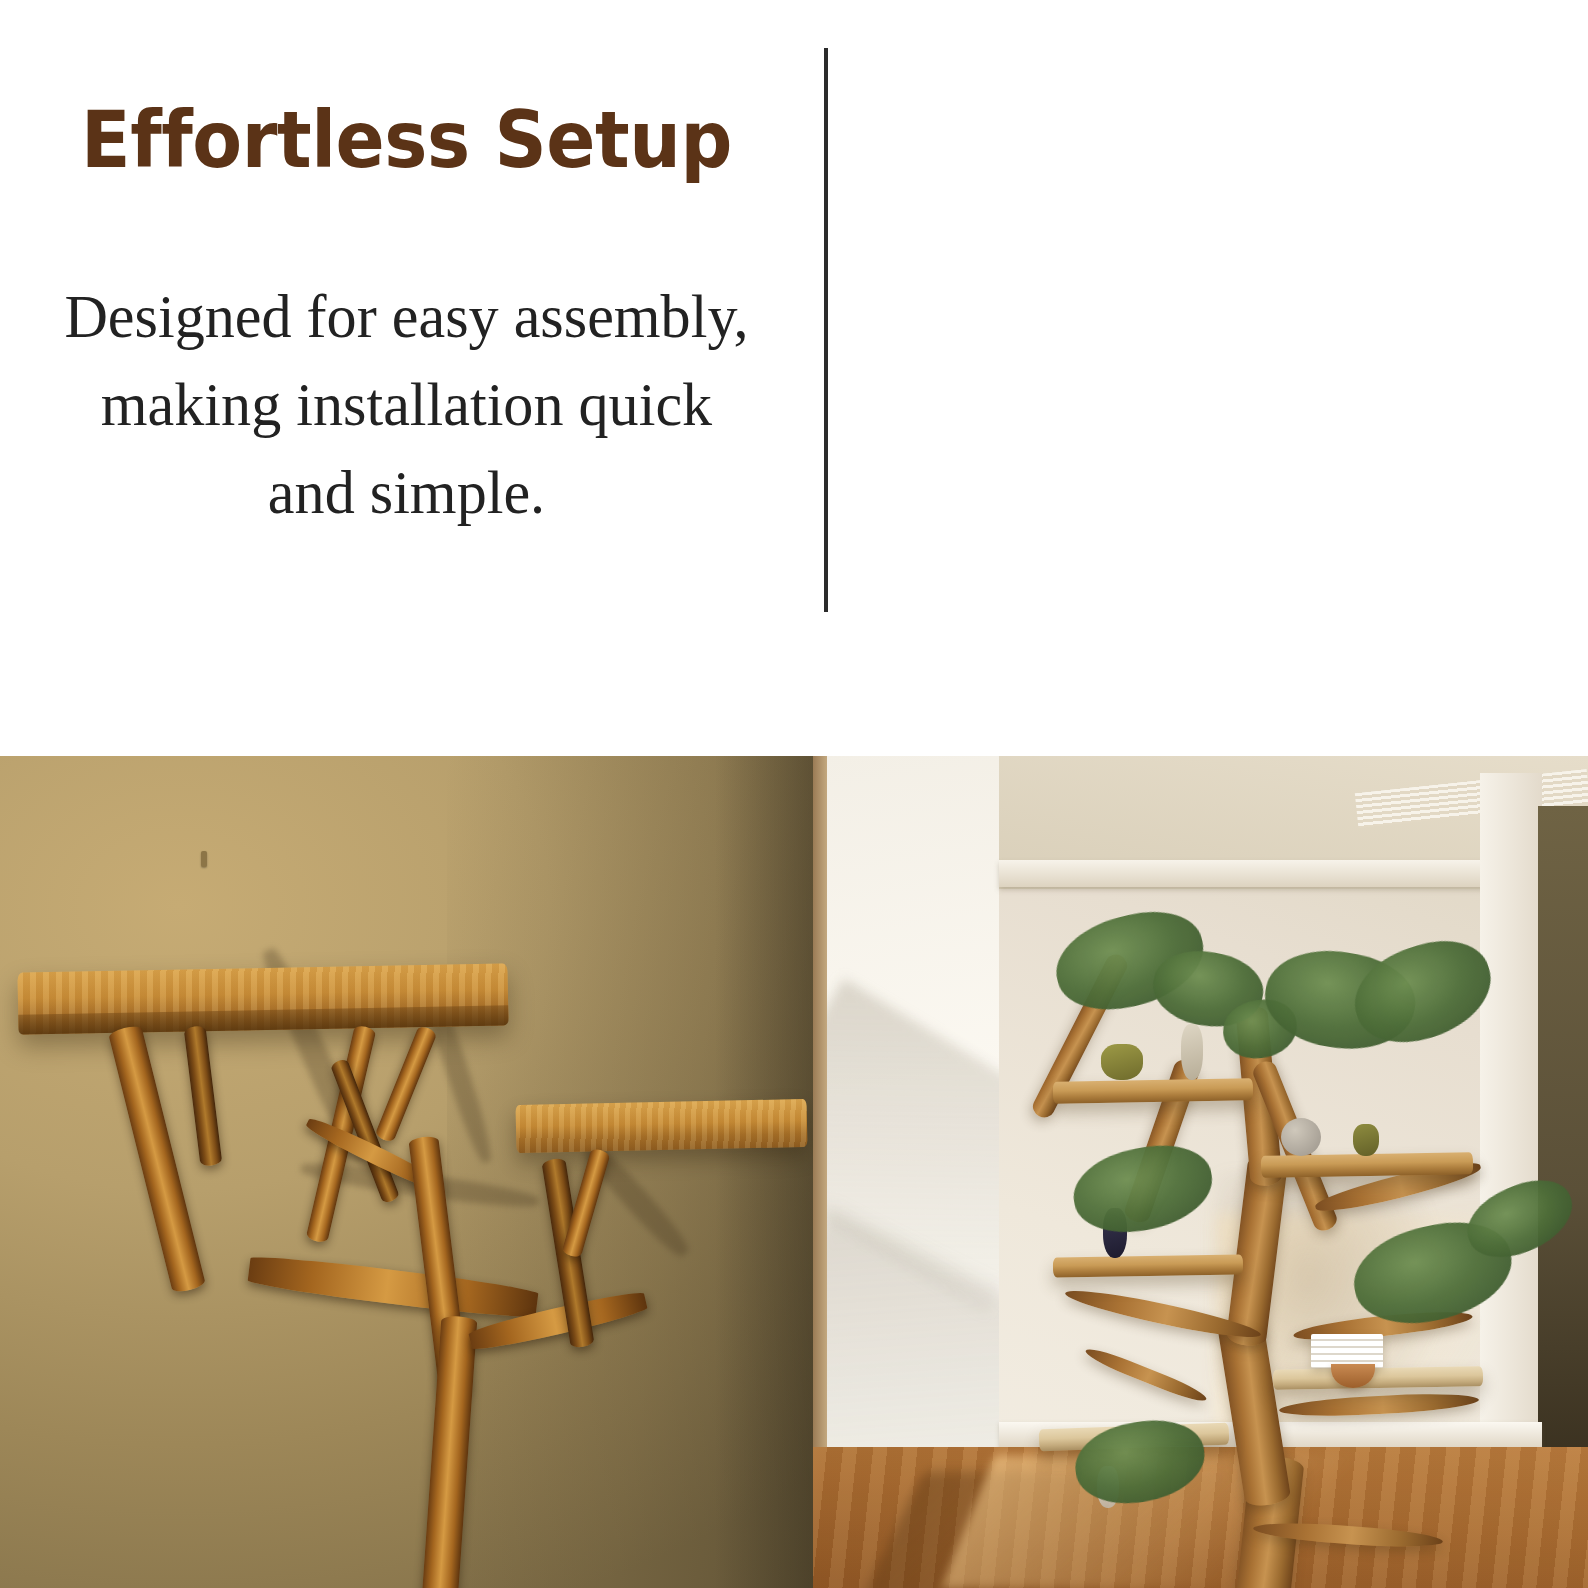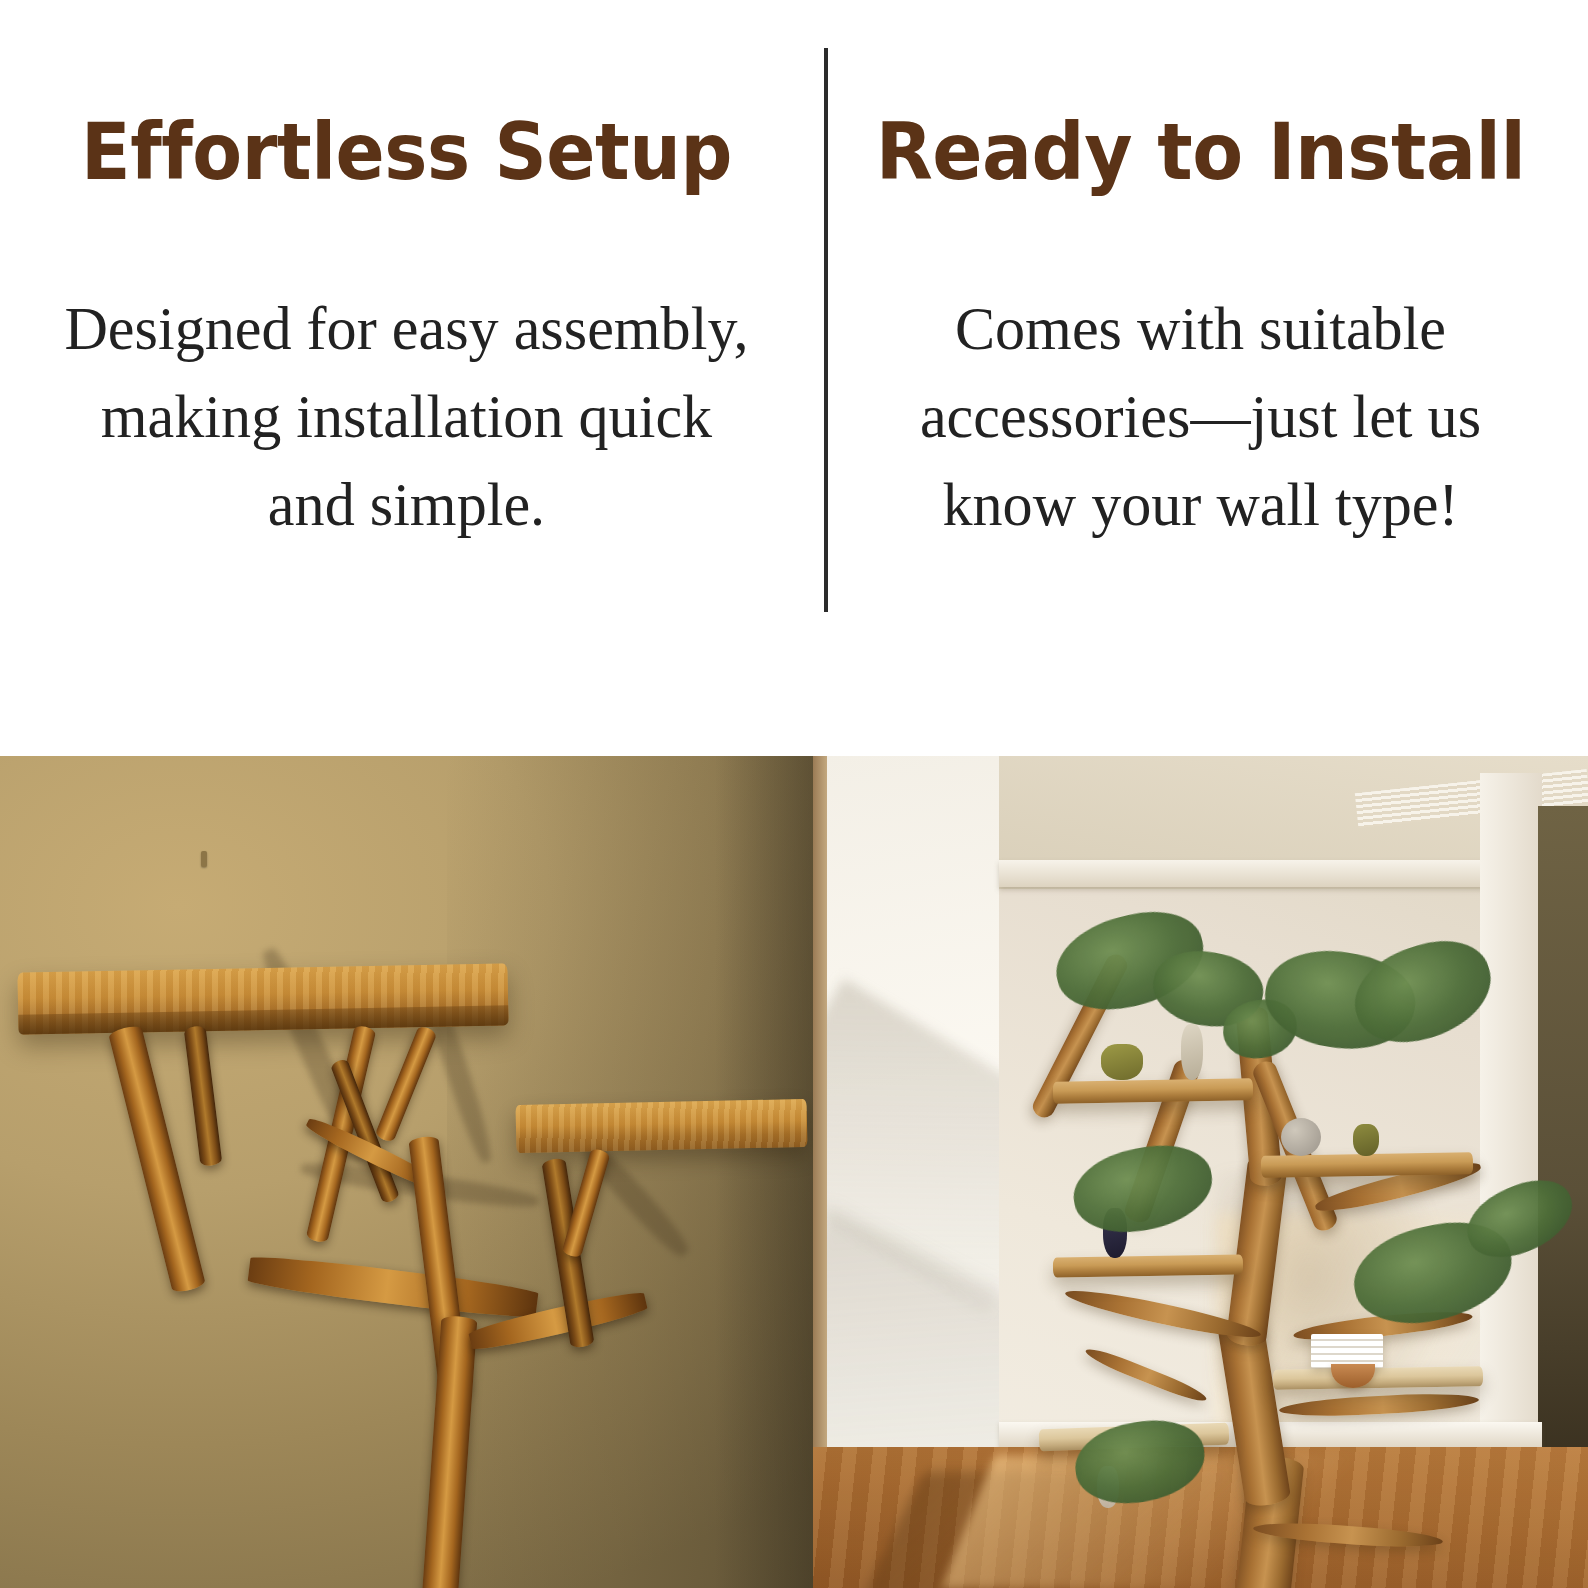--- a/index.html
+++ b/index.html
@@ -5,21 +5,21 @@
   html,body{margin:0;padding:0;}
   body{
     width:1588px;height:1588px;overflow:hidden;
     background:#ffffff;
     font-family:"Liberation Sans", sans-serif;
   }
   .poster{position:relative;width:1588px;height:1588px;background:#ffffff;}
 
   
   .text-band{position:absolute;left:0;top:0;width:1588px;height:756px;background:#ffffff;}
-  .col{position:absolute;top:12px;height:640px;box-sizing:border-box;}
+  .col{position:absolute;top:0;height:640px;box-sizing:border-box;}
   .col-left{left:0;width:813px;padding:0 30px;}
   .col-right{left:813px;width:775px;padding:0 8px 0 26px;}
 
   .headline{
     margin:0;position:absolute;left:0;right:0;top:92px;
     text-align:center;
     font-family:"DejaVu Sans","Liberation Sans",sans-serif;
     font-weight:700;
     font-size:78px;
     line-height:96px;
@@ -220,24 +220,20 @@
 
   <div class="text-band">
 
     <div class="col col-left">
       <h1 class="headline">Effortless Setup</h1>
       <p class="body-copy">Designed for easy assembly, making installation quick and simple.</p>
     </div>
 
     <div class="divider"></div>
 
-    <div class="col col-right">
-      <h1 class="headline">Ready to Install</h1>
-      <p class="body-copy">Comes with suitable accessories—just let us know your wall type!</p>
-    </div>
 
   </div>
 
   <div class="photo-band">
 
     <div class="photo photo-left">
       <div class="wall-tan"></div>
       <div class="wall-tan-shade"></div>
       <div class="wall-corner"></div>
       <div class="nail"></div>

